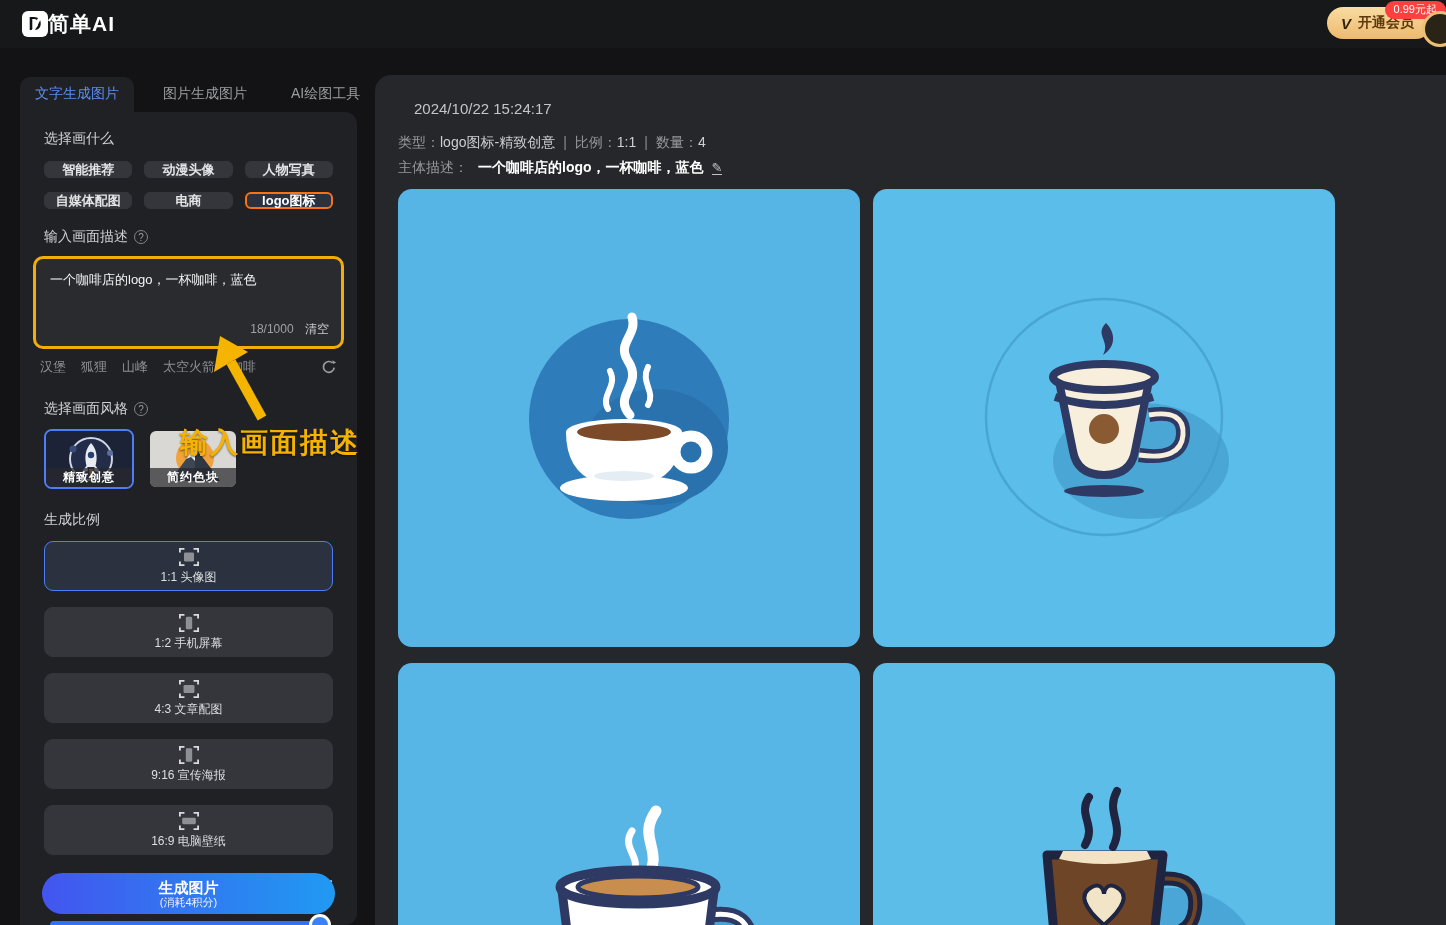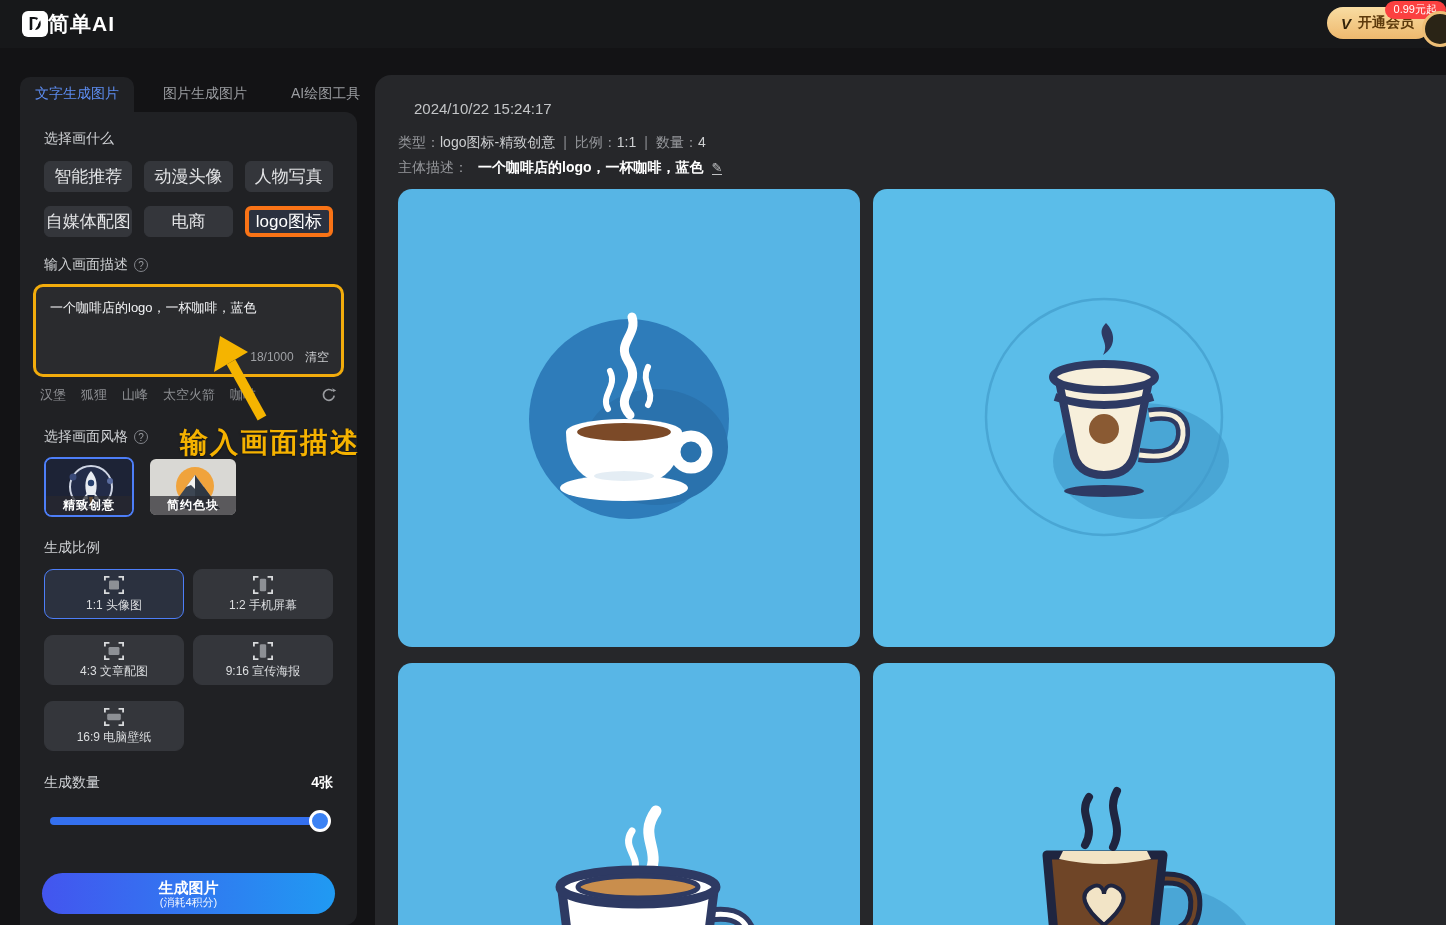--- a/index.html
+++ b/index.html
@@ -34,24 +34,24 @@
   .side-tabs { display:flex; align-items:flex-end; height:34px; }
   .side-tab { padding:8px 15px 9px; font-size:14px; color:#9b9da1; cursor:pointer; white-space:nowrap; }
   .side-tab.active { background:#202124; border-radius:10px 10px 0 0; color:#5d8df2; }
   .side-tab + .side-tab { margin-left:14px; }
   .side-body { position:absolute; left:0; right:0; top:34px; bottom:0;
     background:#202124; border-radius:0 12px 12px 0; padding:18px 24px 0; }
   .section-label { font-size:14px; color:#cfd1d4; display:flex; align-items:center; gap:6px; }
   .help-icon { width:14px; height:14px; border:1px solid #82848a; border-radius:50%;
     font-size:10px; color:#9a9ca0; display:inline-flex; align-items:center; justify-content:center; cursor:pointer; }
   .cat-grid { display:grid; grid-template-columns:repeat(3,1fr); gap:14px 12px; margin-top:13px; }
-  .chip { height:31px; background:#34363b; border:1px solid #34363b; border-radius:6px;
-    font-size:17px; color:#e3e4e6; display:flex; align-items:center; justify-content:center;
-    cursor:pointer; white-space:nowrap; }
-  .chip.selected { border:4px solid #f97316; background:#2b313f; color:#fff; }
+  .chip { height:17px; background:#34363b; border:1px solid #34363b; border-radius:6px;
+    font-size:13px; color:#e3e4e6; display:flex; align-items:center; justify-content:center;
+    cursor:pointer; white-space:nowrap;font-weight:bold; }
+  .chip.selected { border:2px solid #f97316; background:#2b313f; color:#fff; }
 
   .prompt-label { margin-top:19px; }
   .prompt-box { position:relative; margin:10px -11px 0; height:93px; background:#2a2b2e;
     border:3px solid #f2ac0c; border-radius:10px; padding:12px 14px; cursor:text; }
   .prompt-text { font-size:13px; color:#f2f3f5; line-height:18px; }
   .prompt-foot { position:absolute; right:12px; bottom:8px; font-size:12px; color:#9fa1a5; }
   .prompt-clear { color:#c9cbce; margin-left:8px; cursor:pointer; }
   .tag-row { display:flex; align-items:center; gap:15px; margin:9px -4px 0; font-size:13px; color:#8d8f93; }
   .tag { cursor:pointer; white-space:nowrap; }
   .refresh { margin-left:auto; cursor:pointer; display:flex; }
@@ -60,21 +60,21 @@
   .style-row { display:flex; gap:14px; margin-top:11px; }
   .style-card { position:relative; width:90px; height:60px; border-radius:8px; overflow:hidden;
     cursor:pointer; border:2px solid transparent;text-align:right; }
   .style-card.selected { border:2px solid #4d7ef8; }
   .style-card svg { position:absolute; inset:0; }
   .style-card .cap { position:absolute; left:0; right:0; bottom:0; height:19px;
     background:rgba(40,40,46,.72); color:#fff; font-size:12px; font-weight:bold;
     display:flex; align-items:center; justify-content:center; letter-spacing:1px; }
 
   .ratio-label { margin-top:22px; }
-  .ratio-grid { display:grid; grid-template-columns:repeat(2,1fr); gap:16px 9px; margin-top:12px; }
+  .ratio-grid { display:grid; grid-template-columns:repeat(1,1fr); gap:16px 9px; margin-top:12px; }
   .ratio-btn { height:50px; background:#34363b; border:1.5px solid #34363b; border-radius:9px;
     display:flex; flex-direction:column; align-items:center; justify-content:center; gap:2px; cursor:pointer; }
   .ratio-btn.selected { border:1.5px solid #4d7ef8; background:#2b313f; }
   .ratio-btn .rlabel { font-size:12px; color:#dcdee0; white-space:nowrap; }
 
   .count-row { display:flex; justify-content:space-between; align-items:center; margin-top:23px; }
   .count-value { font-size:14px; font-weight:bold; color:#fff; }
   .slider { position:relative; margin:18px 6px 0 6px; height:22px; cursor:pointer; }
   .slider-track { position:absolute; left:0; right:0; top:7px; height:8px; border-radius:4px; background:#3470ef; }
   .slider-handle { position:absolute; right:-4px; top:0; width:22px; height:22px; border-radius:50%;

